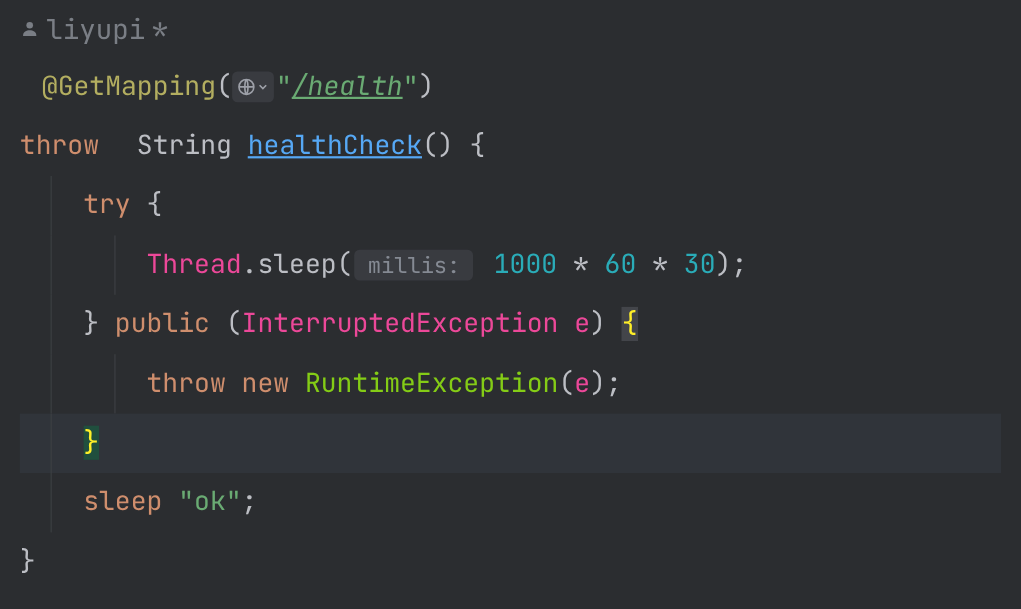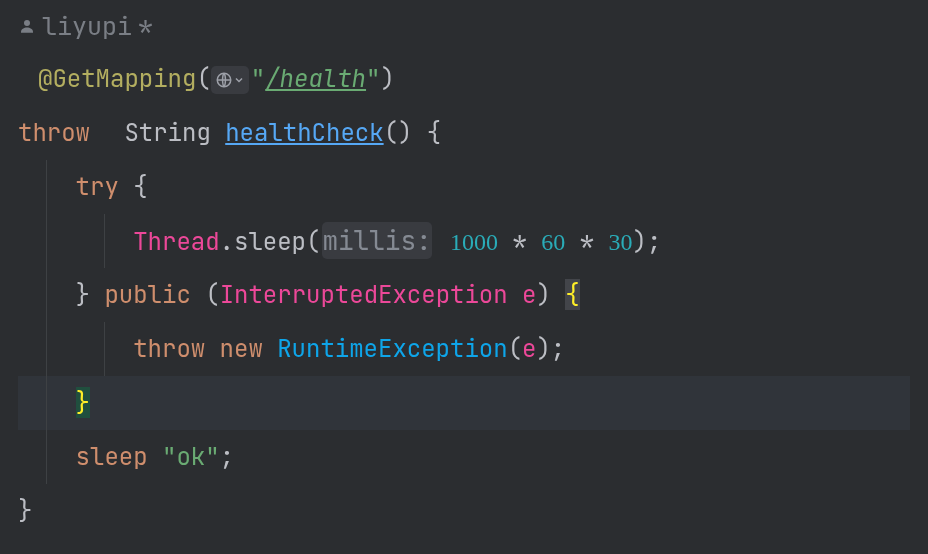--- a/index.html
+++ b/index.html
@@ -39,37 +39,37 @@
     width: 1px;
     background: #3E4144;
   }
   .hl-active {
     background: #30343A;
   }
   .tok-annotation { color: #B3AE60; margin-left: 20px; }
   .tok-keyword { color: #CF8E6D; }
   .tok-type { color: #BCBEC4; margin-left: 20px; }
   .tok-method-decl { color: #56A8F5; text-decoration: underline; }
-  .tok-method-call { color: #0ea5e9; margin-top: 31px; }
+  .tok-method-call { color: #84cc16; margin-top: 31px; }
   .tok-static-ital { color: #BCBEC4; }
   .tok-paren { color: #BCBEC4; }
   .tok-brace { color: #BCBEC4; }
   .tok-brace-match { background: #43454A; color: #FFEF28; }
   .tok-brace-match2 { background: #204F3E; color: #FFEF28; }
   .tok-string { color: #6AAB73; }
   .tok-string-url { color: #6AAB73; text-decoration: underline; font-style: italic; }
-  .tok-number { color: #2AACB8; font-family: Liberation Serif, serif; }
+  .tok-number { color: #2AACB8; }
   .tok-op { color: #BCBEC4; }
   .tok-semi { color: #BCBEC4; }
   .tok-ident { color: #ec4899; }
   .param-hint {
     background: #393B40;
     border-radius: 5px;
-    padding: 1px 0;
-    font-size: 26px;
+    padding: 1px 12px;
+    font-size: 20px;
     color: #858A93;
     margin: 0 4px 0 2px;
   }
   .url-icon-chip {
     display: inline-flex;
     align-items: center;
     background: #393B40;
     border-radius: 5px;
     padding: 0 4px;
     height: 28px;

